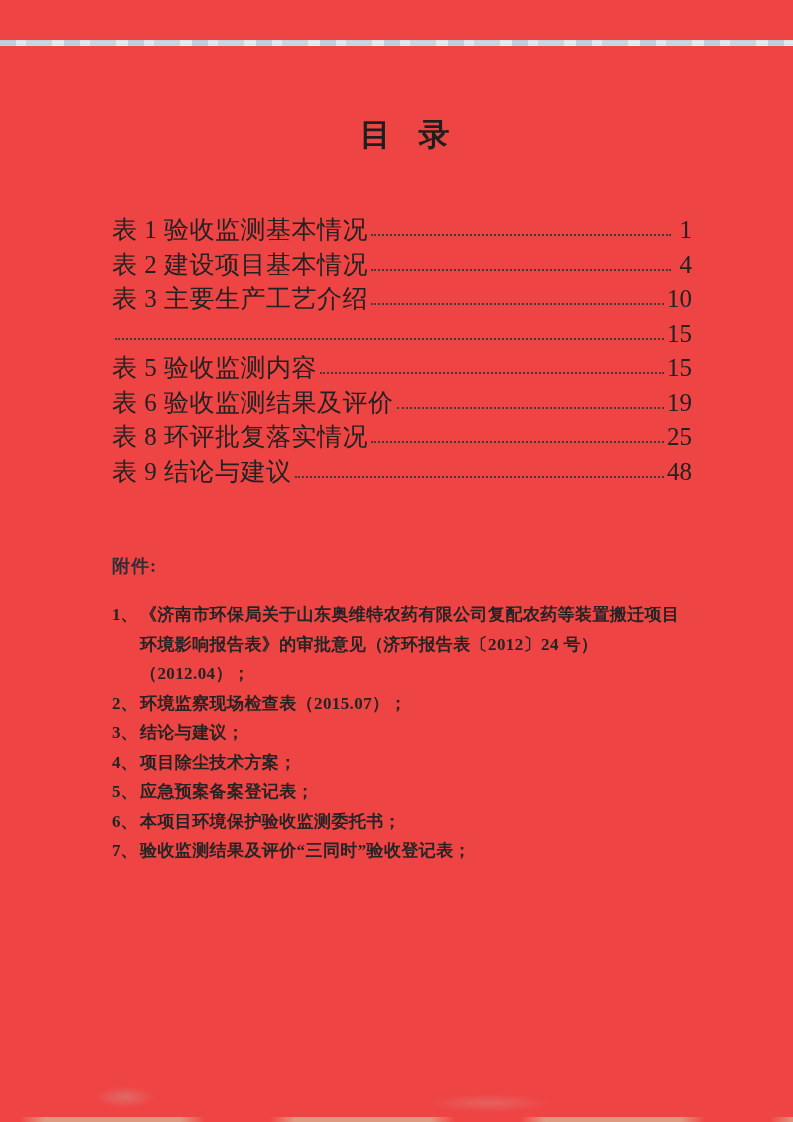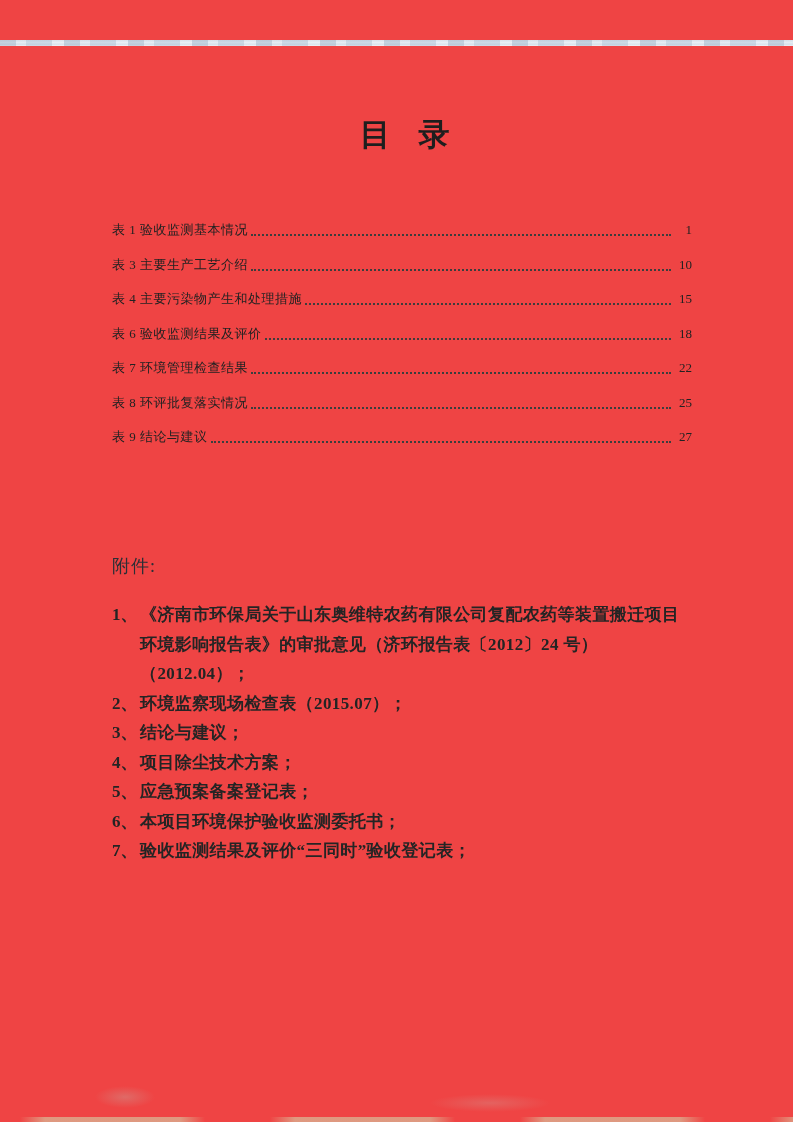--- a/index.html
+++ b/index.html
@@ -66,21 +66,21 @@
   .toc {
     position: absolute;
     top: 219px;
     left: 112px;
     width: 580px;
   }
   .toc-row {
     display: flex;
     align-items: flex-start;
     height: 34.5px;
-    font-size: 13px;
+    font-size: 25px;
     line-height: 22px;
     color: #222;
   }
   .toc-label { white-space: nowrap; letter-spacing: 0.5px; }
   .toc-leader {
     flex: 1;
     align-self: flex-start;
     height: 17px;
     margin: 0 3px;
     border-bottom: 2px dotted #3d3d3d;
@@ -92,21 +92,21 @@
   }
 
   .attachments {
     position: absolute;
     top: 556px;
     left: 112px;
     width: 584px;
   }
   .attachments-heading {
     font-size: 18px;
-    font-weight: 400;
+    font-weight: 700;
     color: #2b2f36;
     line-height: 20px;
     margin-bottom: 24px;
     letter-spacing: 1px;
   }
   .attachment-item {
     display: flex;
     align-items: flex-start;
     font-size: 17px;
     font-weight: 700;
@@ -131,48 +131,52 @@
 
   <h1 class="doc-title">目 录</h1>
 
   <div class="toc">
     <div class="toc-row">
       <span class="toc-label">表 1 验收监测基本情况</span>
       <span class="toc-leader"></span>
       <span class="toc-page">1</span>
     </div>
     <div class="toc-row">
+      <span class="toc-label">表 2 建设项目基本情况</span>
+      <span class="toc-leader"></span>
+      <span class="toc-page">4</span>
+    </div>
+    <div class="toc-row">
       <span class="toc-label">表 3 主要生产工艺介绍</span>
       <span class="toc-leader"></span>
       <span class="toc-page">10</span>
     </div>
     <div class="toc-row">
-      <span class="toc-label">表 4 主要污染物产生和处理措施</span>
       <span class="toc-leader"></span>
       <span class="toc-page">15</span>
     </div>
     <div class="toc-row">
+      <span class="toc-label">表 5 验收监测内容</span>
+      <span class="toc-leader"></span>
+      <span class="toc-page">15</span>
+    </div>
+    <div class="toc-row">
       <span class="toc-label">表 6 验收监测结果及评价</span>
       <span class="toc-leader"></span>
-      <span class="toc-page">18</span>
-    </div>
-    <div class="toc-row">
-      <span class="toc-label">表 7 环境管理检查结果</span>
-      <span class="toc-leader"></span>
-      <span class="toc-page">22</span>
+      <span class="toc-page">19</span>
     </div>
     <div class="toc-row">
       <span class="toc-label">表 8 环评批复落实情况</span>
       <span class="toc-leader"></span>
       <span class="toc-page">25</span>
     </div>
     <div class="toc-row">
       <span class="toc-label">表 9 结论与建议</span>
       <span class="toc-leader"></span>
-      <span class="toc-page">27</span>
+      <span class="toc-page">48</span>
     </div>
   </div>
 
   <div class="attachments">
     <div class="attachments-heading">附件:</div>
 
     <div class="attachment-item">
       <span class="attachment-marker">1、</span>
       <span class="attachment-text">《济南市环保局关于山东奥维特农药有限公司复配农药等装置搬迁项目环境影响报告表》的审批意见（济环报告表〔2012〕24 号）（2012.04）；</span>
     </div>

